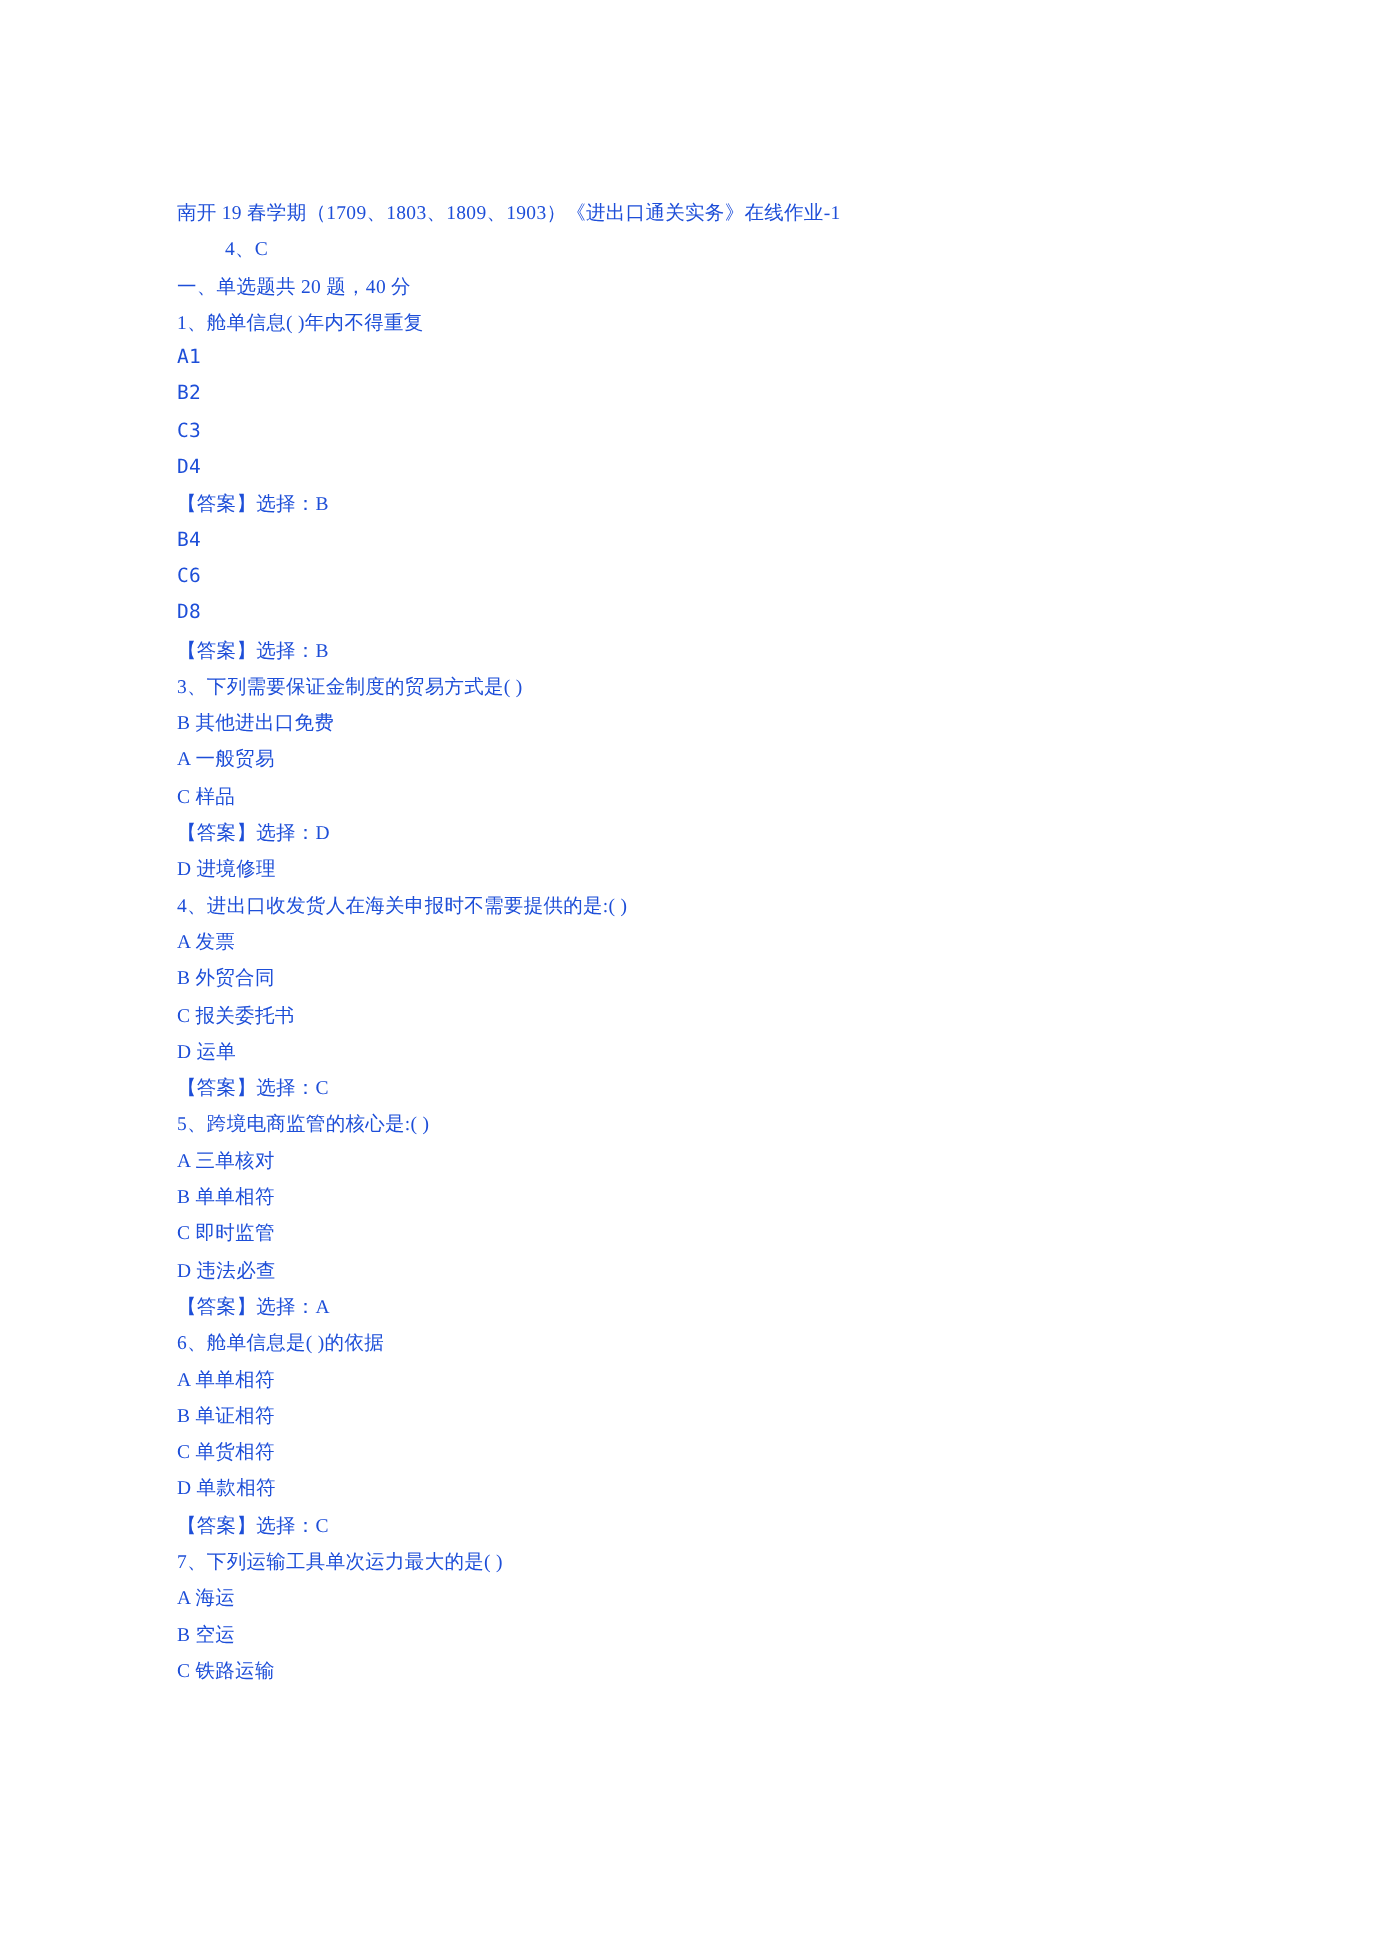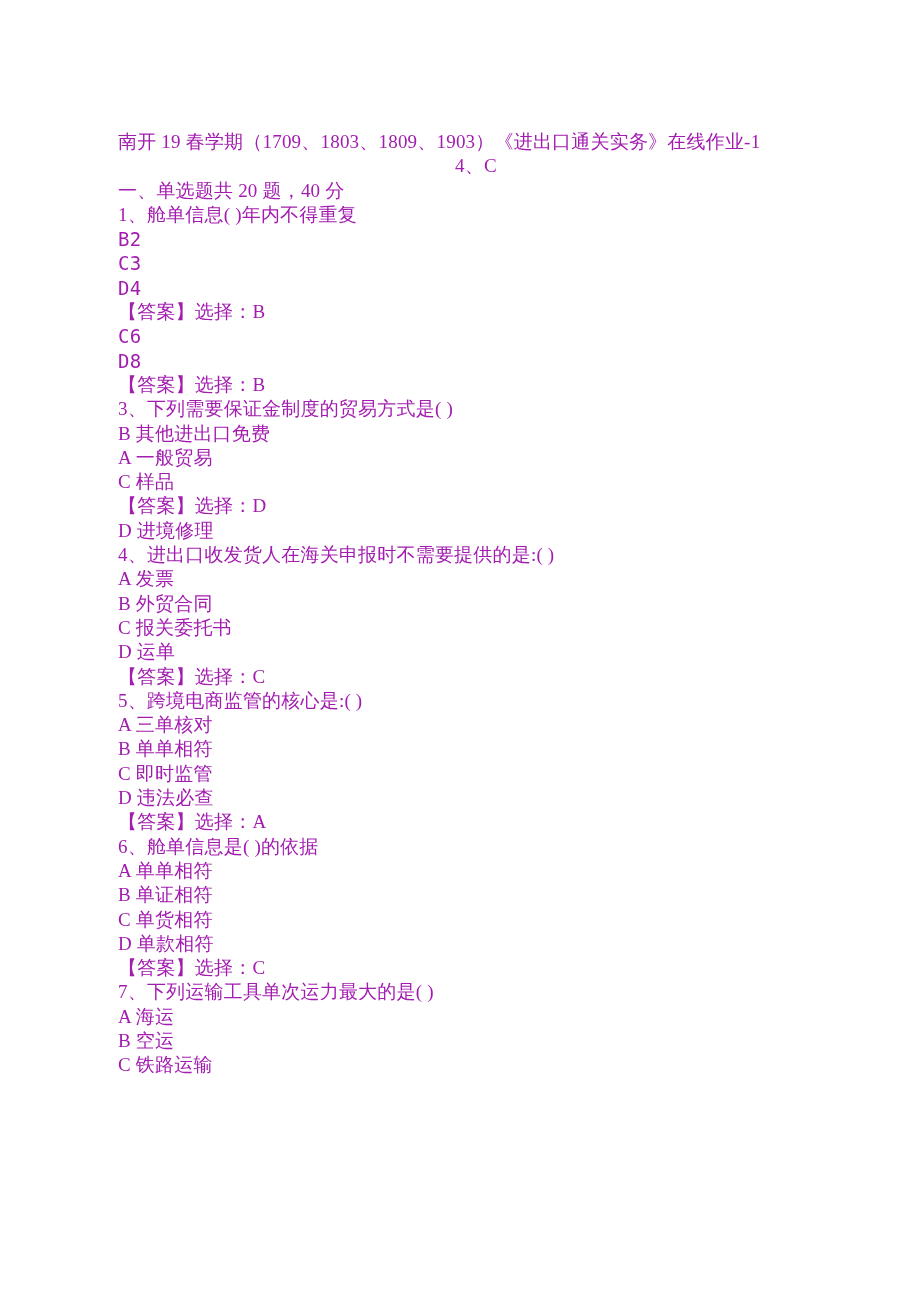--- a/index.html
+++ b/index.html
@@ -4,51 +4,52 @@
 <style>
   body {
     margin: 0;
     padding: 0;
     background: #ffffff;
     font-family: "SimSun", "宋体", serif;
     width: 920px;
   }
   .page {
     padding: 130px 118px 60px 118px;
-    color: #a21caf;
-    font-size: 19px;
+    color: #1d4ed8;
+    font-size: 13px;
     line-height: 24.3px;
     letter-spacing: 0.2px;
   }
   .line {
     white-space: pre-wrap;
   }
   .indent {
     padding-left: 32px;
-    text-align: center;
   }
   .mono {
     font-family: "SimSun", "宋体", monospace;
   }
 </style>
 </head>
 <body>
 
 <div class="page">
 
   <div class="line">南开 19 春学期（1709、1803、1809、1903）《进出口通关实务》在线作业-1</div>
   <div class="line indent">4、C</div>
   <div class="line">一、单选题共 20 题，40 分</div>
 
   <div class="line">1、舱单信息( )年内不得重复</div>
+  <div class="line mono">A1</div>
   <div class="line mono">B2</div>
   <div class="line mono">C3</div>
   <div class="line mono">D4</div>
   <div class="line">【答案】选择：B</div>
 
+  <div class="line mono">B4</div>
   <div class="line mono">C6</div>
   <div class="line mono">D8</div>
   <div class="line">【答案】选择：B</div>
 
   <div class="line">3、下列需要保证金制度的贸易方式是( )</div>
   <div class="line">B 其他进出口免费</div>
   <div class="line">A 一般贸易</div>
   <div class="line">C 样品</div>
   <div class="line">【答案】选择：D</div>
   <div class="line">D 进境修理</div>

